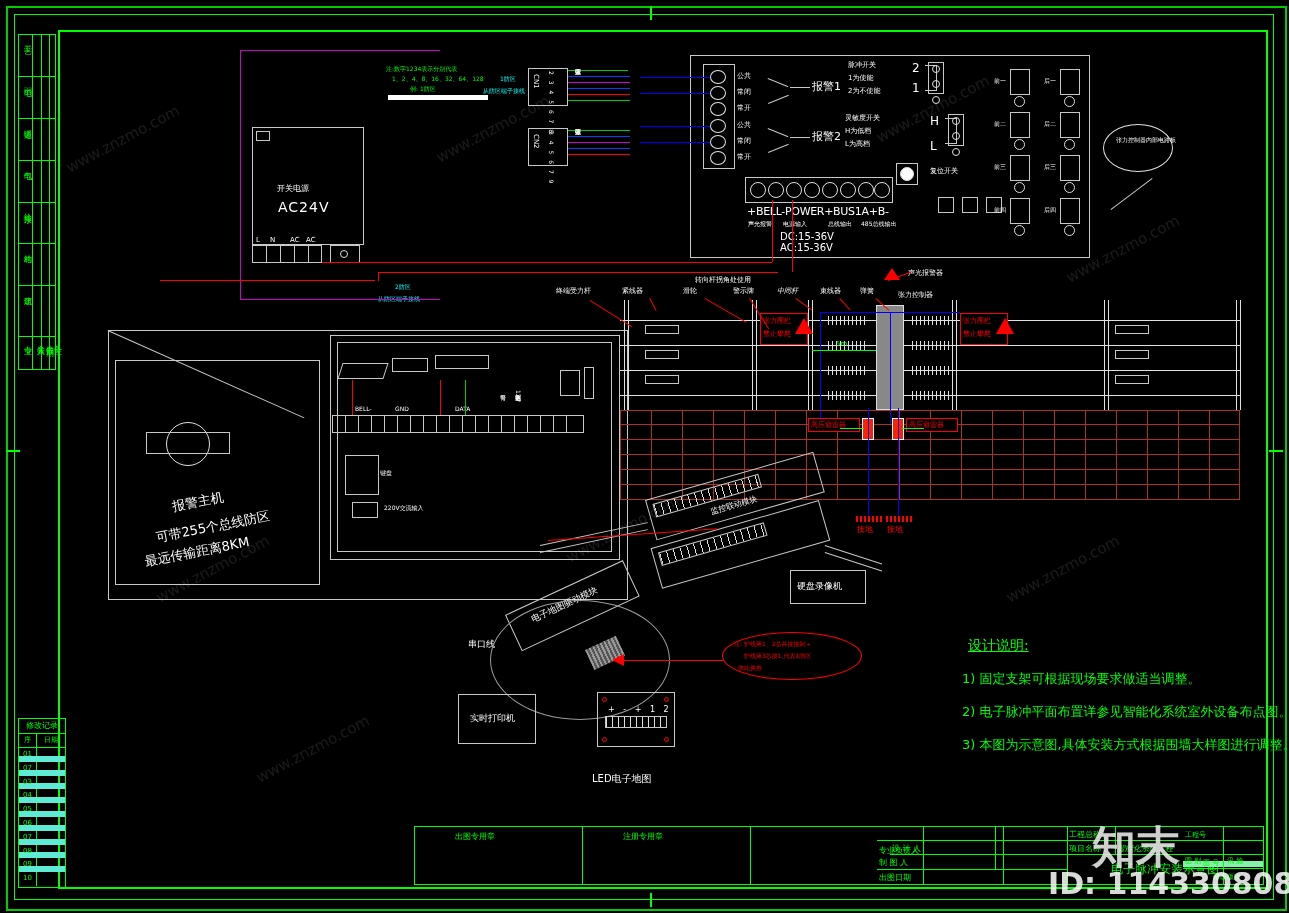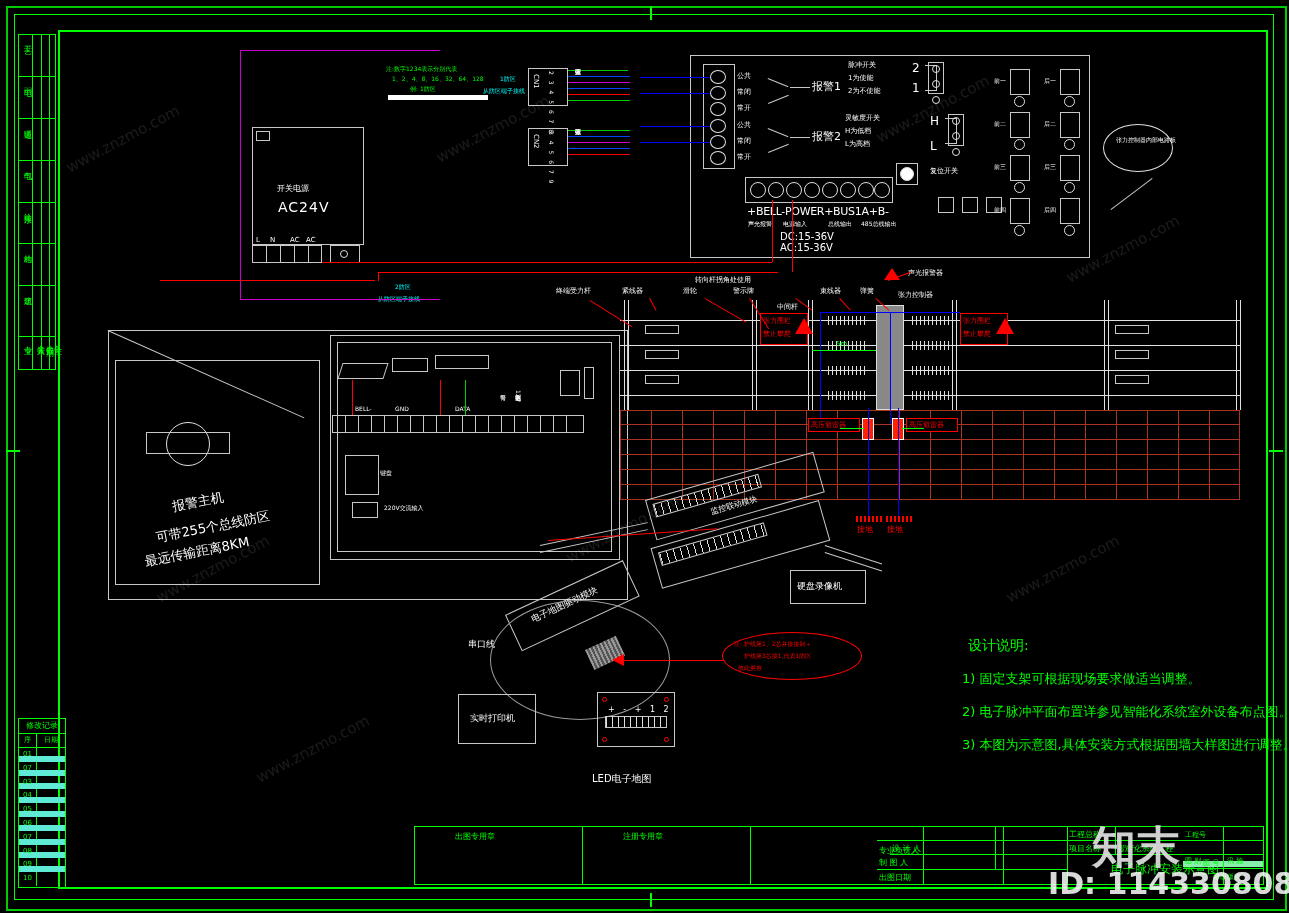--- a/index.html
+++ b/index.html
@@ -442,21 +442,21 @@
       <div class="t t7 r" style="left:2px;top:17px;">禁止攀爬</div>
     </div>
     <div class="abs" style="left:996px;top:318px;width:0;height:0;border-left:9px solid transparent;border-right:9px solid transparent;border-bottom:16px solid #ff0000;"></div>
   </div>
 
   <div class="t t7 w" style="left:556px;top:288px;">终端受力杆</div>
   <div class="t t7 w" style="left:622px;top:288px;">紧线器</div>
   <div class="t t7 w" style="left:683px;top:288px;">滑轮</div>
   <div class="t t7 w" style="left:695px;top:277px;">转向杆拐角处使用</div>
   <div class="t t7 w" style="left:733px;top:288px;">警示牌</div>
-  <div class="t t7 w" style="left:777px;top:304px;">中间杆</div>
+  <div class="t t7 w" style="left:777px;top:288px;font-style:italic;">中间杆</div>
   <div class="t t7 w" style="left:820px;top:288px;">束线器</div>
   <div class="t t7 w" style="left:860px;top:288px;">弹簧</div>
   <div class="t t7 w" style="left:898px;top:292px;">张力控制器</div>
   <div class="t t7 w" style="left:908px;top:270px;">声光报警器</div>
 
   <div class="lnr" style="left:590px;top:300px;width:50px;transform:rotate(32deg);transform-origin:0 0;"></div>
   <div class="lnr" style="left:650px;top:298px;width:14px;transform:rotate(62deg);transform-origin:0 0;"></div>
   <div class="lnr" style="left:705px;top:298px;width:48px;transform:rotate(30deg);transform-origin:0 0;"></div>
   <div class="lnr" style="left:750px;top:298px;width:36px;transform:rotate(58deg);transform-origin:0 0;"></div>
   <div class="lnr" style="left:796px;top:298px;width:20px;transform:rotate(36deg);transform-origin:0 0;"></div>
@@ -525,21 +525,21 @@
   <div class="t t6 r" style="left:738px;top:665px;">依此类推</div>
   <div class="lnr" style="left:620px;top:660px;width:104px;"></div>
   <div class="abs" style="left:612px;top:654px;width:0;height:0;border-top:6px solid transparent;border-bottom:6px solid transparent;border-right:12px solid #ff0000;"></div>
 
   <div class="ln" style="left:540px;top:545px;width:110px;transform:rotate(-12deg);transform-origin:0 0;"></div>
   <div class="ln" style="left:540px;top:552px;width:110px;transform:rotate(-12deg);transform-origin:0 0;"></div>
   <div class="ln" style="left:825px;top:545px;width:60px;transform:rotate(18deg);transform-origin:0 0;"></div>
   <div class="ln" style="left:825px;top:552px;width:60px;transform:rotate(18deg);transform-origin:0 0;"></div>
   <div class="lnr" style="left:548px;top:540px;width:170px;transform:rotate(-4deg);transform-origin:0 0;"></div>
 
-  <div class="t t14 g" style="left:968px;top:638px;">设计说明:</div>
+  <div class="t t14 g" style="left:968px;top:638px;text-decoration:underline;">设计说明:</div>
   <div class="t t13 g" style="left:962px;top:672px;">1) 固定支架可根据现场要求做适当调整。</div>
   <div class="t t13 g" style="left:962px;top:705px;">2) 电子脉冲平面布置详参见智能化系统室外设备布点图。</div>
   <div class="t t13 g" style="left:962px;top:738px;">3) 本图为示意图,具体安装方式根据围墙大样图进行调整。</div>
 
   <div class="tb">
 
     <div class="tbcell" style="left:0;top:0;width:168px;height:57px;"></div>
     <div class="tbcell" style="left:168px;top:0;width:168px;height:57px;"></div>
     <div class="tbtxt t8" style="left:40px;top:4px;">出图专用章</div>
     <div class="tbtxt t8" style="left:208px;top:4px;">注册专用章</div>

